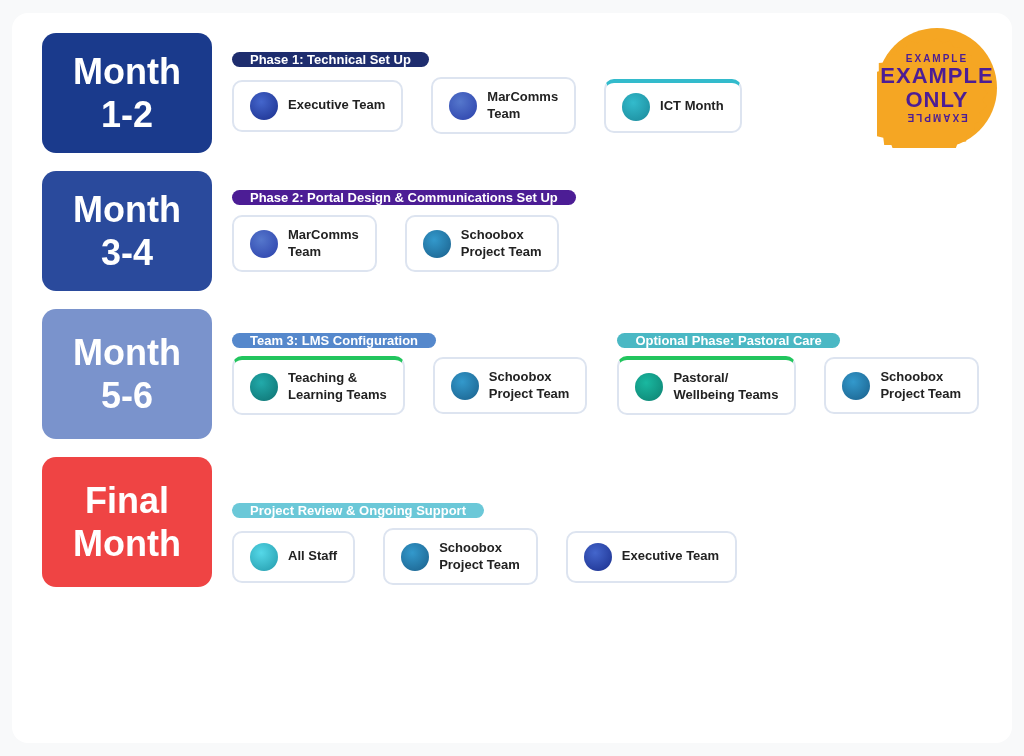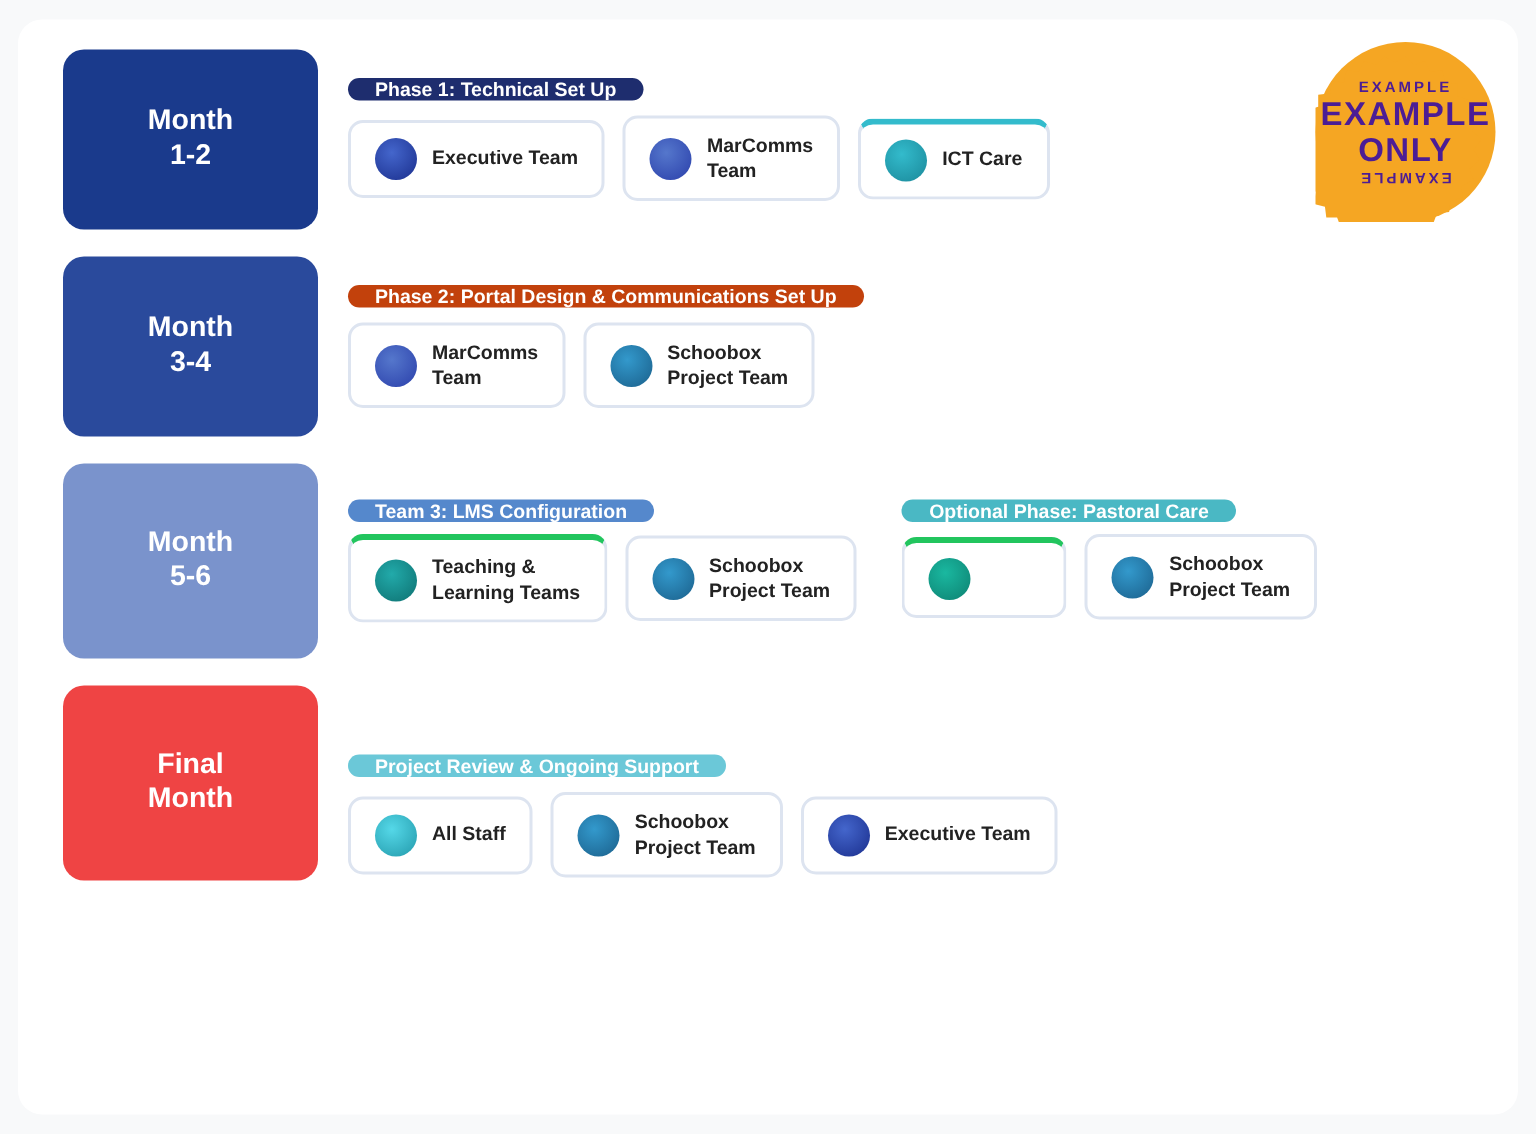--- a/index.html
+++ b/index.html
@@ -33,21 +33,21 @@
     
     .month-label {
       width: 170px;
       min-width: 170px;
       border-radius: 14px;
       display: flex;
       align-items: center;
       justify-content: center;
       color: white;
       font-weight: 700;
-      font-size: 19px;
+      font-size: 36px;
       text-align: center;
       line-height: 1.2;
       padding: 18px 24px;
     }
     .month-1-2 { background: #1a3a8c; height: 120px; }
     .month-3-4 { background: #2a4a9c; height: 120px; }
     .month-5-6 { background: #7a93cc; height: 130px; }
     .final-month { background: #ef4444; height: 130px; }
 
     
@@ -64,29 +64,29 @@
       display: inline-flex;
       align-items: center;
       border-radius: 20px;
       padding: 0 18px;
       font-size: 13px;
       font-weight: 600;
       color: white;
       width: fit-content;
     }
     .badge-dark-blue { background: #1e2d6e; }
-    .badge-medium-blue { background: #c2410c; }
+    .badge-medium-blue { background: #4c1d95; }
     .badge-light-blue { background: #5588cc; }
     .badge-teal { background: #4ab8c4; color: white; text-align: right; }
     .badge-cyan { background: #6bc8d8; color: white; margin-top: 44px; }
 
     
     .team-cards {
       display: flex;
-      gap: 12px;
+      gap: 28px;
       flex-wrap: wrap;
       align-items: center;
     }
 
     
     .team-card {
       display: flex;
       align-items: center;
       gap: 10px;
       background: white;
@@ -213,21 +213,21 @@
         <div class="team-card">
           <div class="dot dot-exec"></div>
           <span class="team-card-label">Executive Team</span>
         </div>
         <div class="team-card">
           <div class="dot dot-marcomms"></div>
           <span class="team-card-label">MarComms<br>Team</span>
         </div>
         <div class="team-card card-ict">
           <div class="dot dot-ict"></div>
-          <span class="team-card-label">ICT Care</span>
+          <span class="team-card-label">ICT Month</span>
         </div>
       </div>
     </div>
   </div>
 
   <div class="phase-row">
     <div class="month-label month-3-4">Month<br>3-4</div>
     <div class="phase-content">
       <div class="phase-badge badge-medium-blue">Phase 2: Portal Design &amp; Communications Set Up</div>
       <div class="team-cards">
@@ -258,20 +258,21 @@
               <div class="dot dot-schoobox"></div>
               <span class="team-card-label">Schoobox<br>Project Team</span>
             </div>
           </div>
         </div>
         <div class="section-col">
           <div class="phase-badge badge-teal">Optional Phase: Pastoral Care</div>
           <div class="team-cards">
             <div class="team-card card-teal-top">
               <div class="dot dot-pastoral"></div>
+              <span class="team-card-label">Pastoral/<br>Wellbeing Teams</span>
             </div>
             <div class="team-card">
               <div class="dot dot-schoobox"></div>
               <span class="team-card-label">Schoobox<br>Project Team</span>
             </div>
           </div>
         </div>
       </div>
     </div>
   </div>

